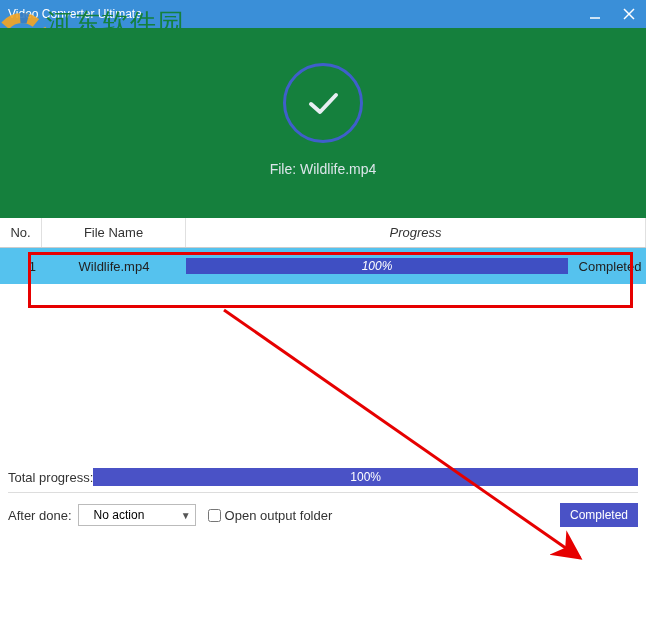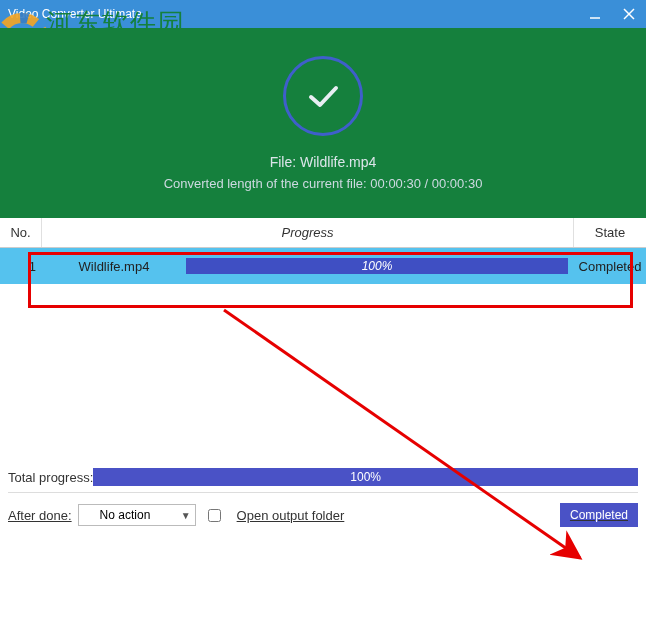--- a/index.html
+++ b/index.html
@@ -39,25 +39,25 @@
 
 .highlight-box { position: absolute; border: 3px solid #e60000; pointer-events: none; }
 
 .total-sec { padding: 6px 8px 0 8px; font-size: 13px; color: #333; }
 .total-row { display: flex; align-items: center; margin-bottom: 6px; }
 .total-bar { flex: 1; height: 18px; background: #4a52c6; display:flex; align-items:center; justify-content:center; color:#fff; font-size:12px; }
 .time-row { font-size: 13px; color: #333; margin-bottom: 8px; }
 
 .divider { height: 1px; background: #ddd; margin: 4px 0 10px 0; }
 
-.footer { padding: 0 8px 10px 8px; display: flex; align-items: center; font-size: 13px; color: #333; text-decoration: underline; }
+.footer { padding: 0 8px 10px 8px; display: flex; align-items: center; font-size: 13px; color: #333; }
 .select-wrap { position: relative; margin: 0 8px 0 6px; }
-.select-wrap select { width: 118px; height: 22px; font-size: 12px; border: 1px solid #bbb; background: #fff; padding-left: 21px; appearance: none; }
+.select-wrap select { width: 118px; height: 22px; font-size: 12px; border: 1px solid #bbb; background: #fff; padding-left: 15px; appearance: none; }
 .select-wrap .arrow { position: absolute; right: 5px; top: 50%; transform: translateY(-50%); pointer-events: none; font-size: 10px; color: #555;}
-.chk { display: flex; align-items: center; gap: 16px; margin-left: 4px; }
+.chk { display: flex; align-items: center; gap: 4px; margin-left: 4px; }
 .chk input { width: 13px; height: 13px; }
 .footer .spacer { flex: 1; }
 .completed-btn { background: #4a52c6; color: #fff; border: none; height: 24px; padding: 0 10px; font-size: 12px; cursor: pointer; }
 
 .arrow-anno { position: absolute; pointer-events: none; }
 </style>
 </head>
 <body>
 
 <div class="titlebar">
@@ -89,27 +89,26 @@
 
 <div class="header">
   <div class="check-circle">
     <svg width="44" height="44" viewBox="0 0 44 44">
         <polyline points="10,23 19,31 35,14" fill="none" stroke-width="4" stroke-linecap="round" stroke-linejoin="round"></polyline>
       </svg>
   </div>
   <div class="file-line">
     <span>File: </span><span>Wildlife.mp4</span>
   </div>
-  <div class="conv-line">Converted length of the current file: 00:00:30 / 00:00:30</div>
 </div>
 
 <div class="tbl-head">
   <div class="col-no">No.</div>
+  <div class="col-name">File Name</div>
   <div class="col-prog">Progress</div>
-  <div class="col-state">State</div>
 </div>
 
 <div class="tbl-body">
   <div class="row">
     <div class="col-no">1</div>
     <div class="col-name">Wildlife.mp4</div>
     <div class="col-prog">
       <div class="progressbar">
         <span class="pct">100%</span>
       </div>

